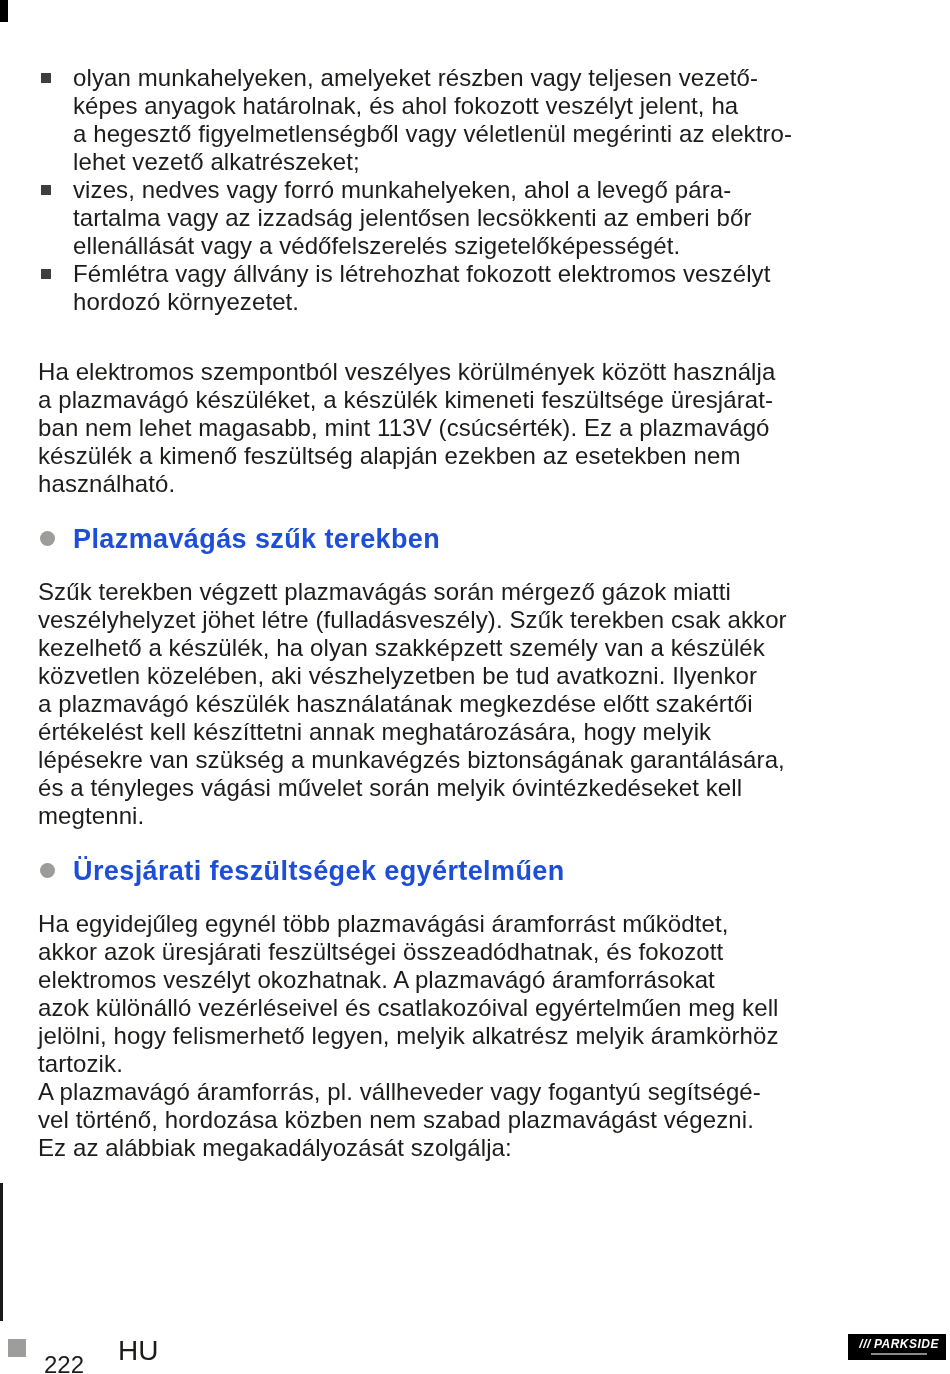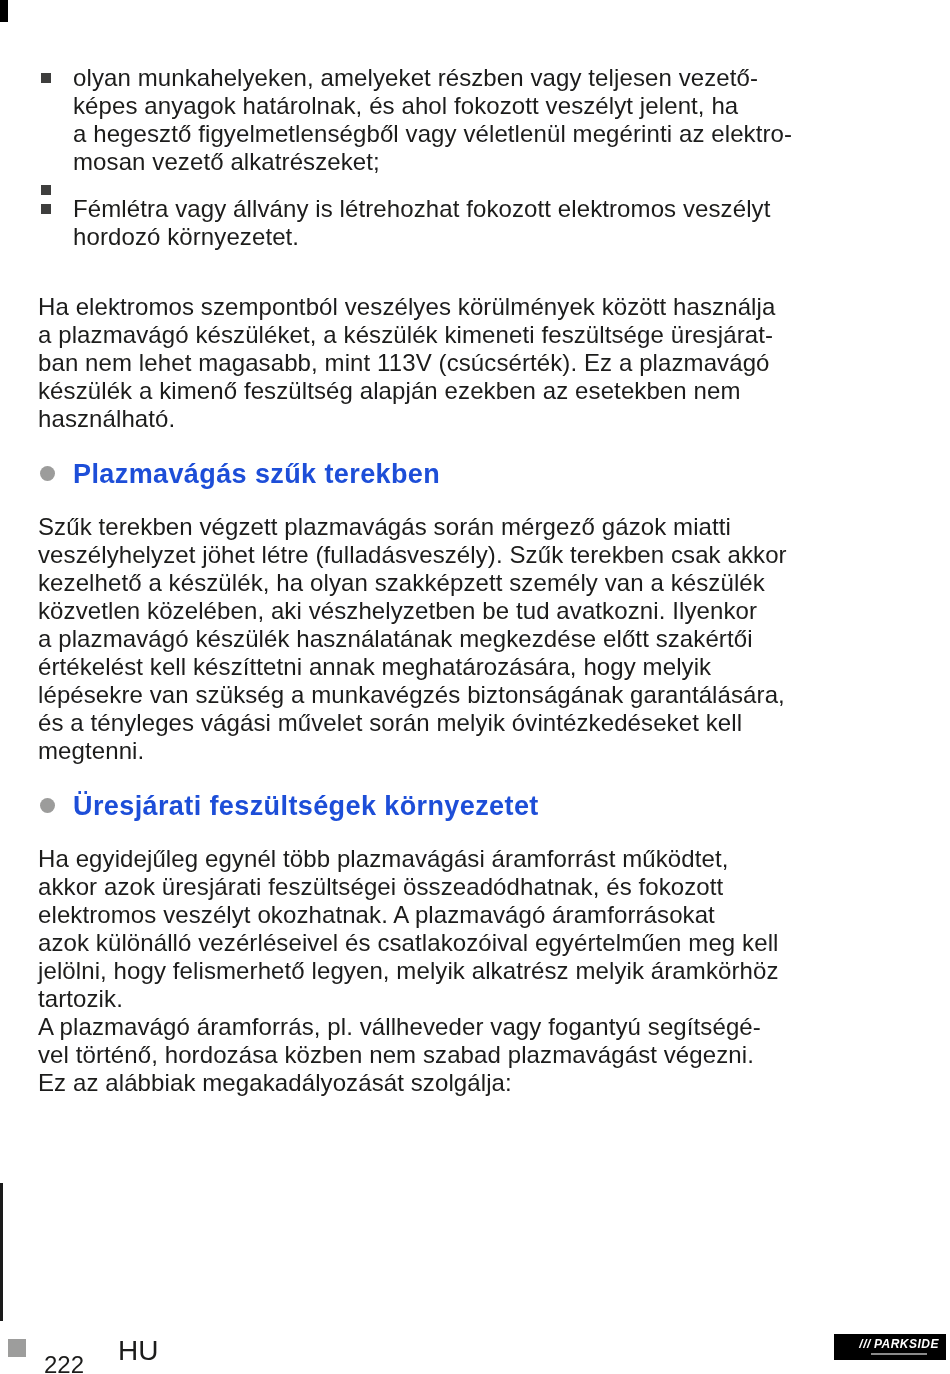--- a/index.html
+++ b/index.html
@@ -45,21 +45,21 @@
   }
   .footer-square {
     position:absolute; left:8px; top:5px; width:18px; height:18px; background:#9d9d9c;
   }
   .page-number { position:absolute; left:44px; top:1px; font-size:24px;margin-top:16px; }
   .language-code { position:absolute; left:118px; top:1px; font-size:28px; }
   .brand-logo {
     position:absolute; right:4px; top:0; height:26px; min-width:88px;
     background:#000; color:#fff;
     display:flex; flex-direction:column; align-items:center; justify-content:center;
-    padding:2px 7px 3px 25px;
+    padding:2px 7px 3px 11px;
   }
   .brand-row {
     font-size:12px; font-weight:bold; font-style:italic; letter-spacing:0.5px;
     line-height:13px; white-space:nowrap;
   }
   .brand-slashes { margin-right:3px; }
   .brand-subline {
     width:70%; height:2px; background:#8a8a8a; margin-top:2px;
   }
 </style>
@@ -70,24 +70,27 @@
 <div class="print-mark-left"></div>
 
 <main class="content">
 
   <ul class="bullet-list">
     <li class="bullet-item">
       <span class="sq-bullet"></span>
       <span class="body-text">olyan munkahelyeken, amelyeket részben vagy teljesen vezető-
 képes anyagok határolnak, és ahol fokozott veszélyt jelent, ha
 a hegesztő figyelmetlenségből vagy véletlenül megérinti az elektro-
-mosan vezető alkatrészeket;</span>
+lehet vezető alkatrészeket;</span>
     </li>
     <li class="bullet-item">
       <span class="sq-bullet"></span>
+      <span class="body-text">vizes, nedves vagy forró munkahelyeken, ahol a levegő pára-
+tartalma vagy az izzadság jelentősen lecsökkenti az emberi bőr
+ellenállását vagy a védőfelszerelés szigetelőképességét.</span>
     </li>
     <li class="bullet-item">
       <span class="sq-bullet"></span>
       <span class="body-text">Fémlétra vagy állvány is létrehozhat fokozott elektromos veszélyt
 hordozó környezetet.</span>
     </li>
   </ul>
 
   <p class="body-text para">Ha elektromos szempontból veszélyes körülmények között használja
 a plazmavágó készüléket, a készülék kimeneti feszültsége üresjárat-
@@ -107,21 +110,21 @@
 a plazmavágó készülék használatának megkezdése előtt szakértői
 értékelést kell készíttetni annak meghatározására, hogy melyik
 lépésekre van szükség a munkavégzés biztonságának garantálására,
 és a tényleges vágási művelet során melyik óvintézkedéseket kell
 megtenni.</p>
   </section>
 
   <section>
     <h2 class="section-heading">
       <span class="dot-bullet"></span>
-      <span>Üresjárati feszültségek környezetet</span>
+      <span>Üresjárati feszültségek egyértelműen</span>
     </h2>
     <p class="body-text">Ha egyidejűleg egynél több plazmavágási áramforrást működtet,
 akkor azok üresjárati feszültségei összeadódhatnak, és fokozott
 elektromos veszélyt okozhatnak. A plazmavágó áramforrásokat
 azok különálló vezérléseivel és csatlakozóival egyértelműen meg kell
 jelölni, hogy felismerhető legyen, melyik alkatrész melyik áramkörhöz
 tartozik.</p>
   </section>
 
   <section>

